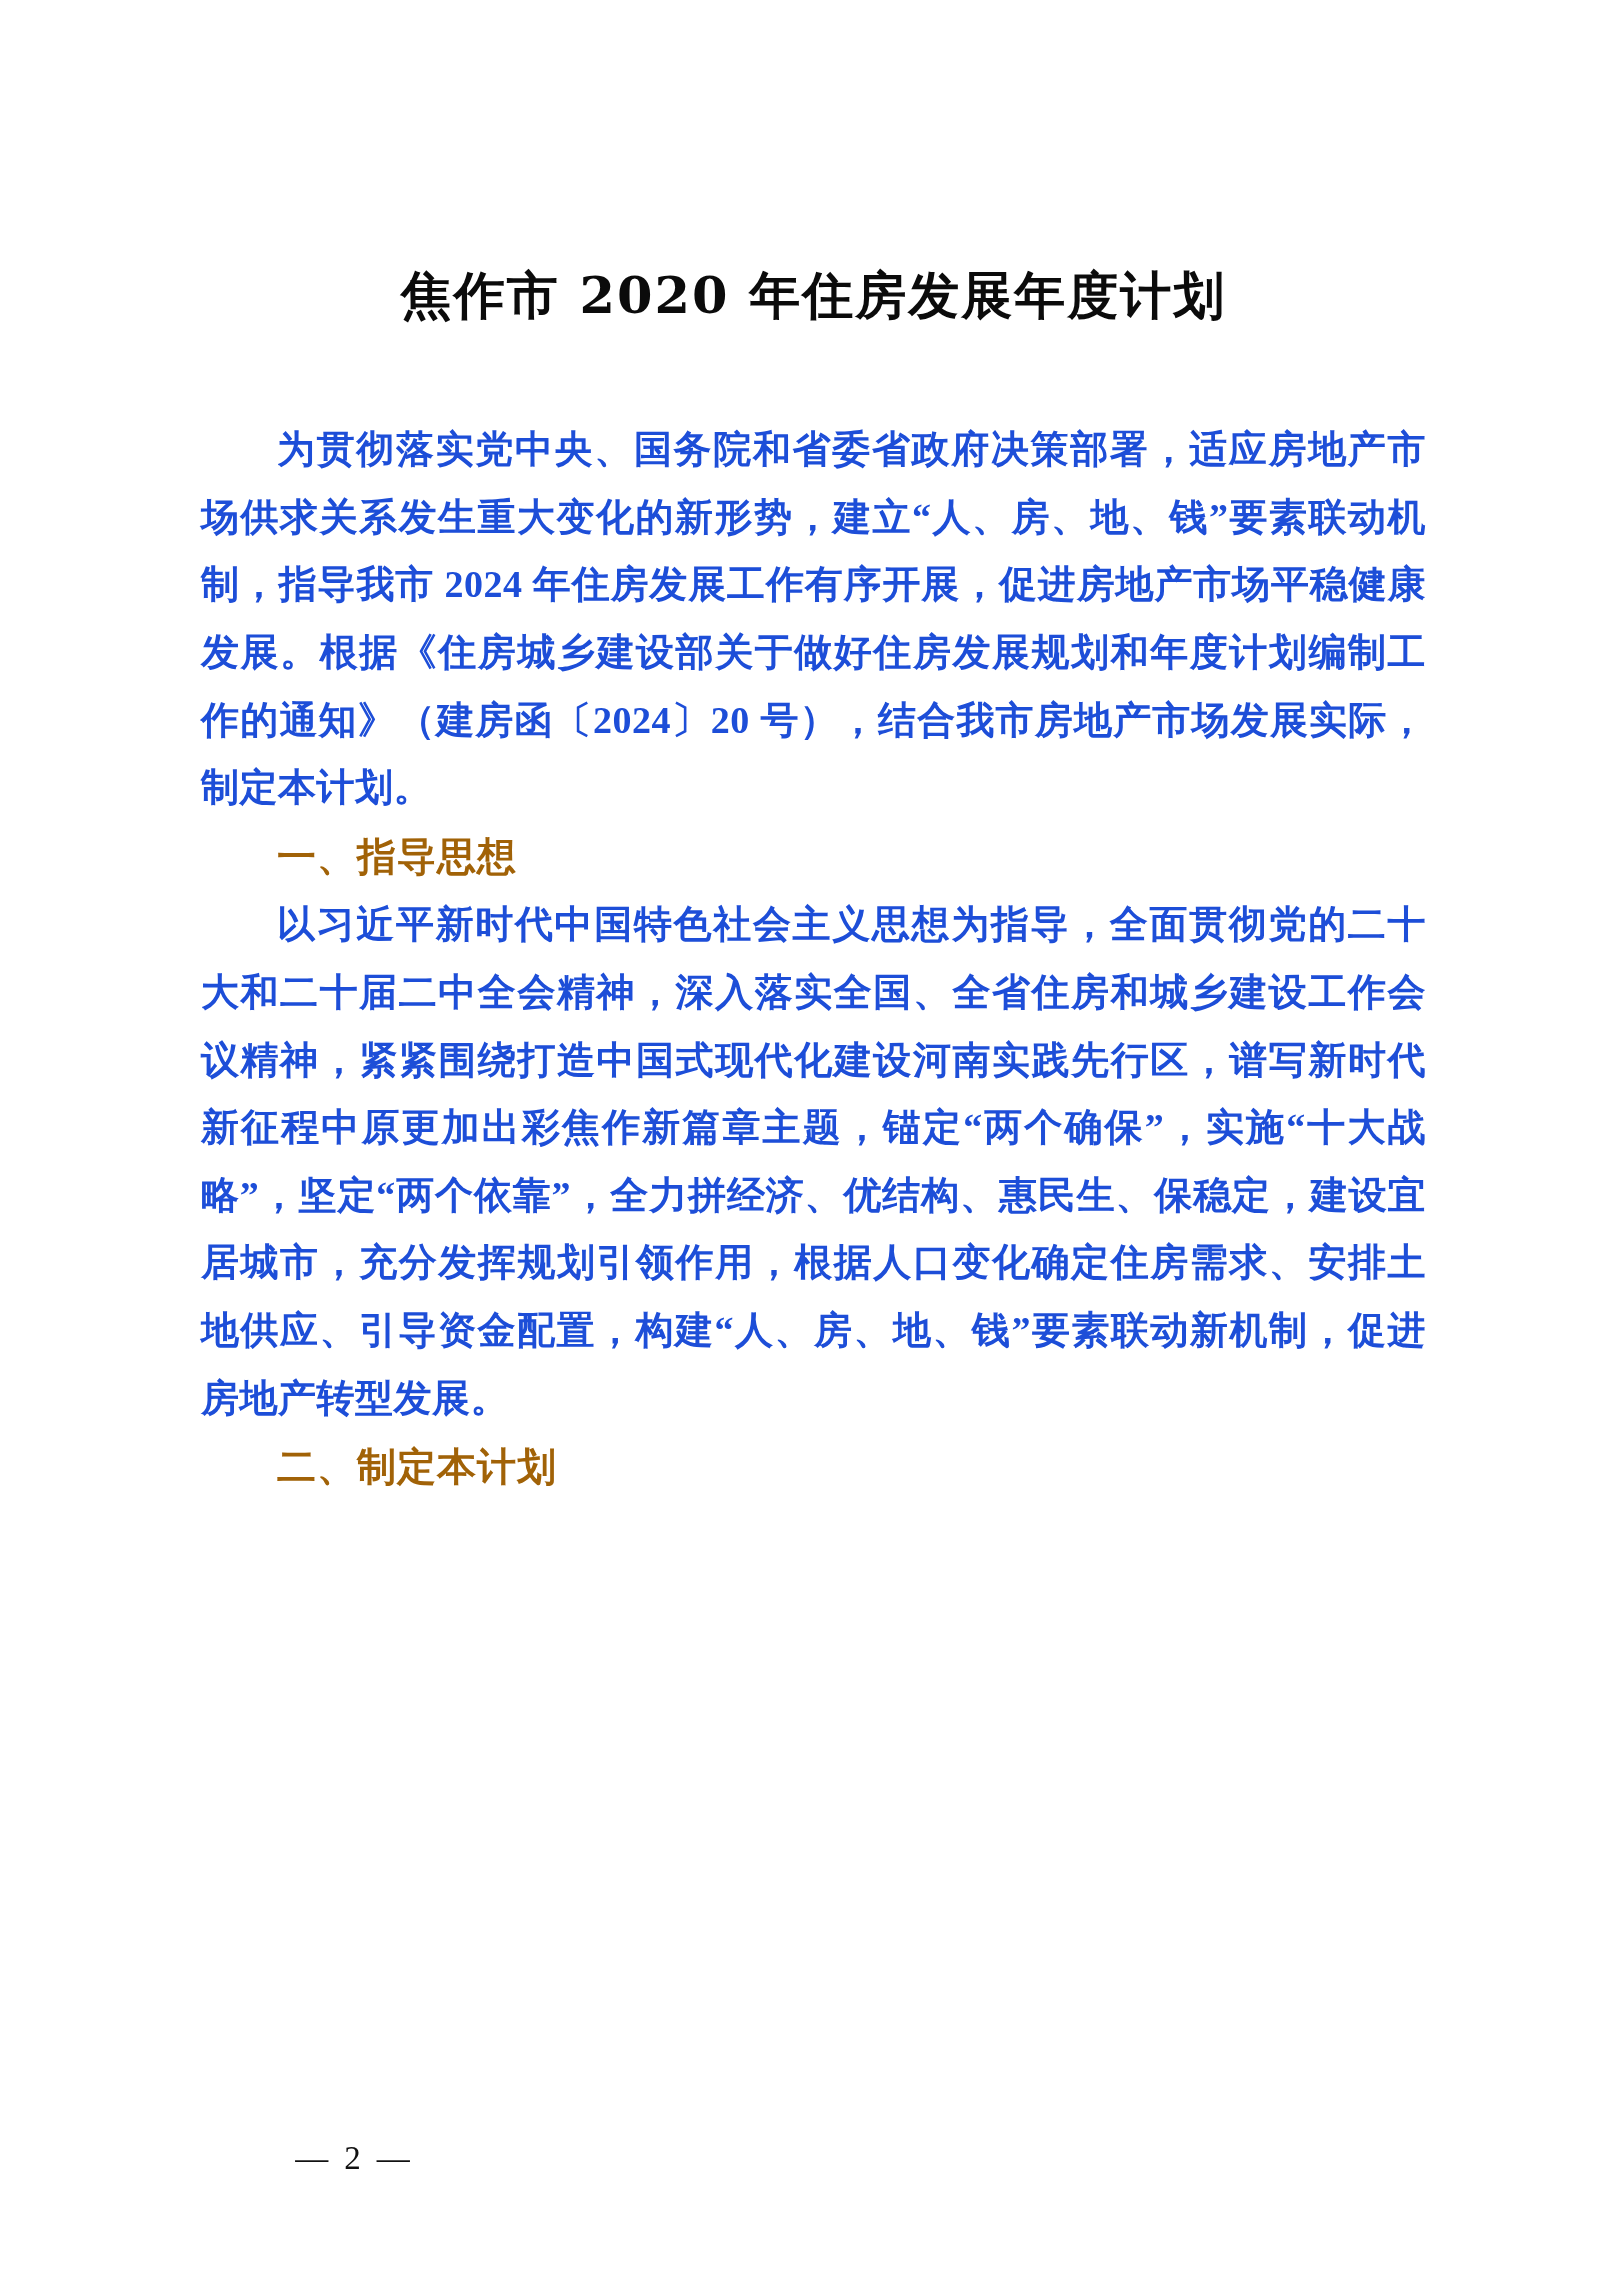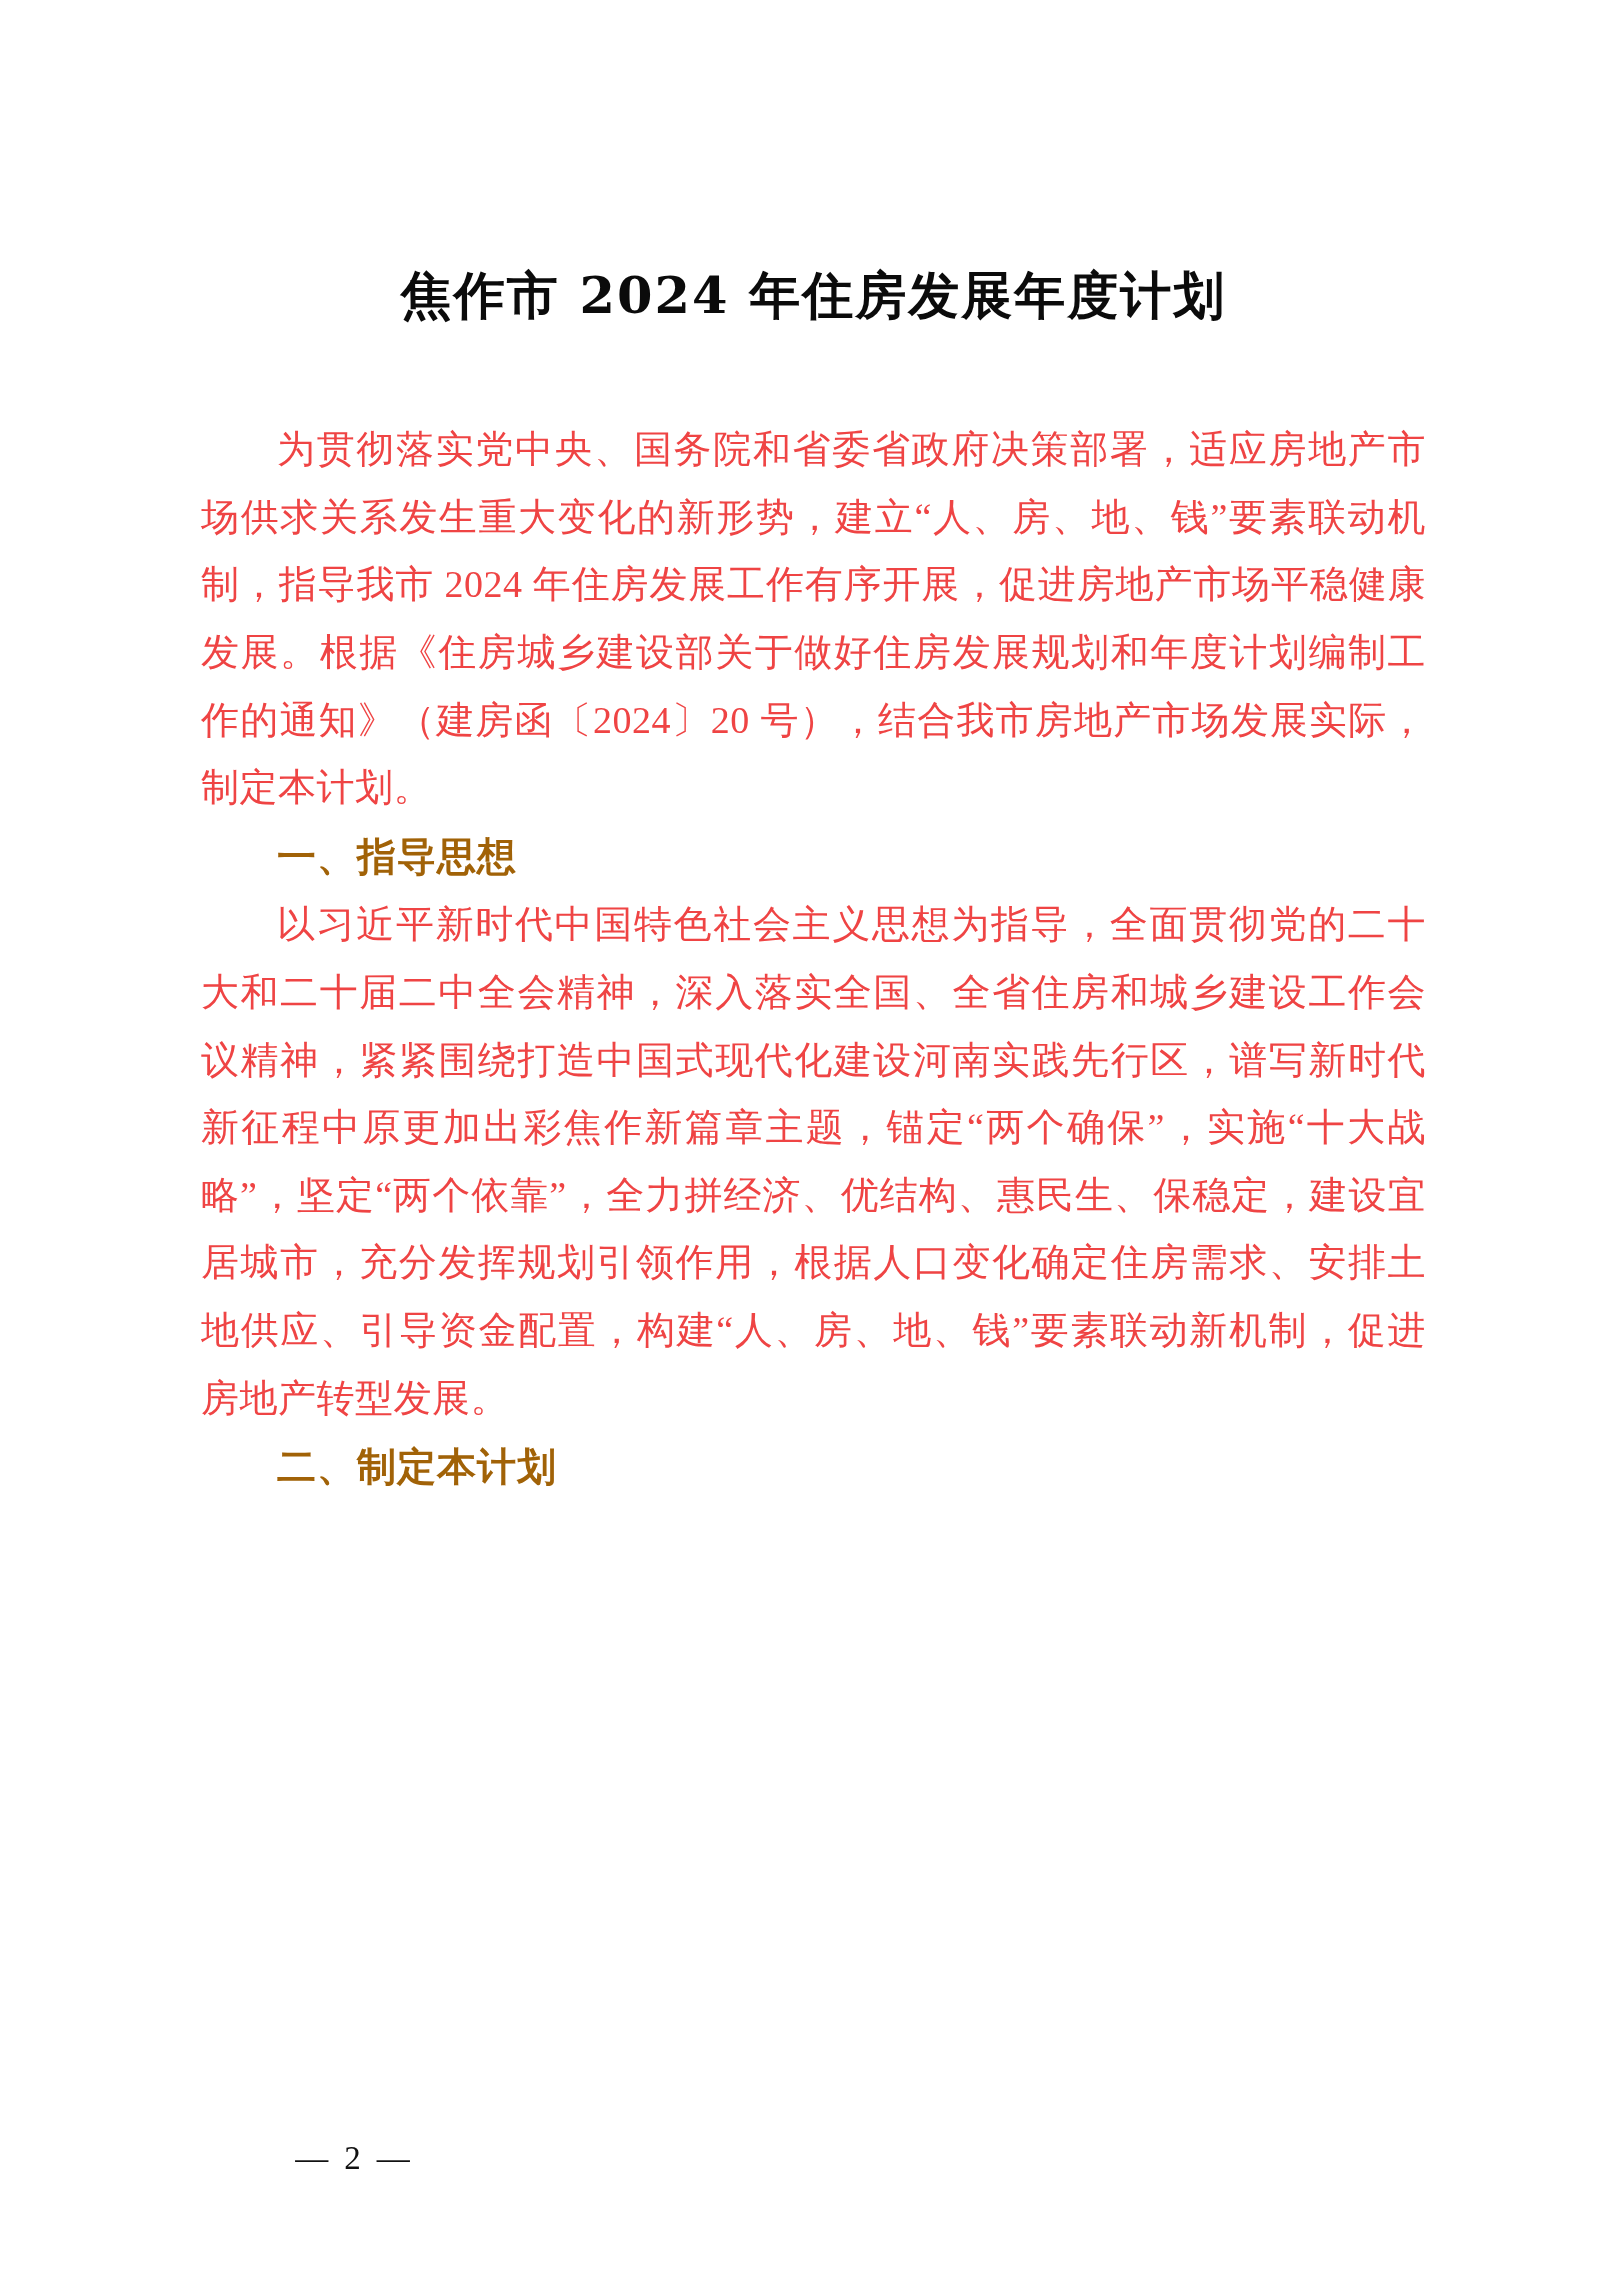--- a/index.html
+++ b/index.html
@@ -39,22 +39,23 @@
     color: #0b0b0b;
     line-height: 1.2;
   }
   .para {
     font-size: 38px;
     line-height: 1.78;
     text-align: justify;
     text-justify: inter-ideograph;
     text-indent: 76px;
     margin: 0;
-    color: #ef4444;
+    color: #1d4ed8;
     letter-spacing: 0.5px;
+    font-weight: bold;
   }
   .para.first {
     margin-top: 90px;
   }
   .heading {
     font-family: "DejaVu Serif", "Liberation Serif", serif;
     font-weight: bold;
     font-size: 39px;
     line-height: 1.78;
     text-indent: 76px;
@@ -76,21 +77,21 @@
     display: inline-block;
     margin-left: -912px;
   }
 </style>
 </head>
 <body>
 
 <div class="page">
   <div class="doc-body">
 
-    <div class="doc-title">焦作市 2024 年住房发展年度计划</div>
+    <div class="doc-title">焦作市 2020 年住房发展年度计划</div>
 
     <p class="para first">为贯彻落实党中央、国务院和省委省政府决策部署，适应房地产市场供求关系发生重大变化的新形势，建立“人、房、地、钱”要素联动机制，指导我市 2024 年住房发展工作有序开展，促进房地产市场平稳健康发展。根据《住房城乡建设部关于做好住房发展规划和年度计划编制工作的通知》（建房函〔2024〕20 号），结合我市房地产市场发展实际，制定本计划。</p>
 
     <p class="heading">一、指导思想</p>
 
     <p class="para">以习近平新时代中国特色社会主义思想为指导，全面贯彻党的二十大和二十届二中全会精神，深入落实全国、全省住房和城乡建设工作会议精神，紧紧围绕打造中国式现代化建设河南实践先行区，谱写新时代新征程中原更加出彩焦作新篇章主题，锚定“两个确保”，实施“十大战略”，坚定“两个依靠”，全力拼经济、优结构、惠民生、保稳定，建设宜居城市，充分发挥规划引领作用，根据人口变化确定住房需求、安排土地供应、引导资金配置，构建“人、房、地、钱”要素联动新机制，促进房地产转型发展。</p>
 
     <p class="heading">二、制定本计划</p>
 
 

